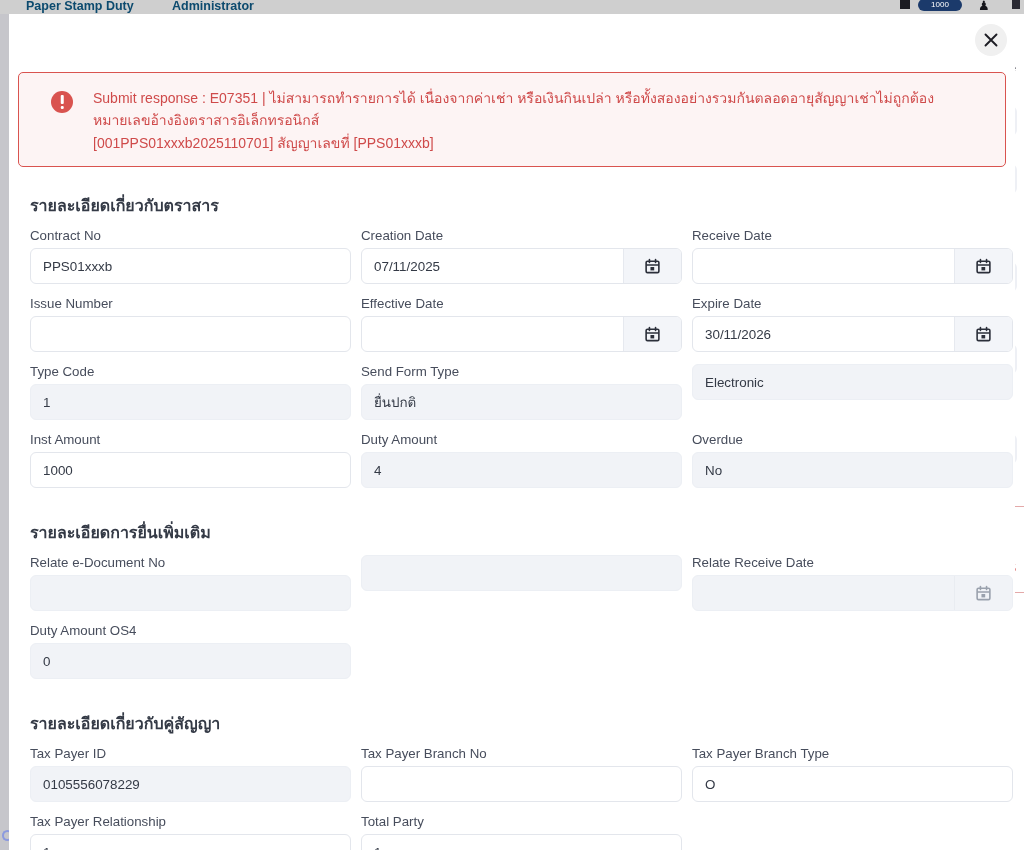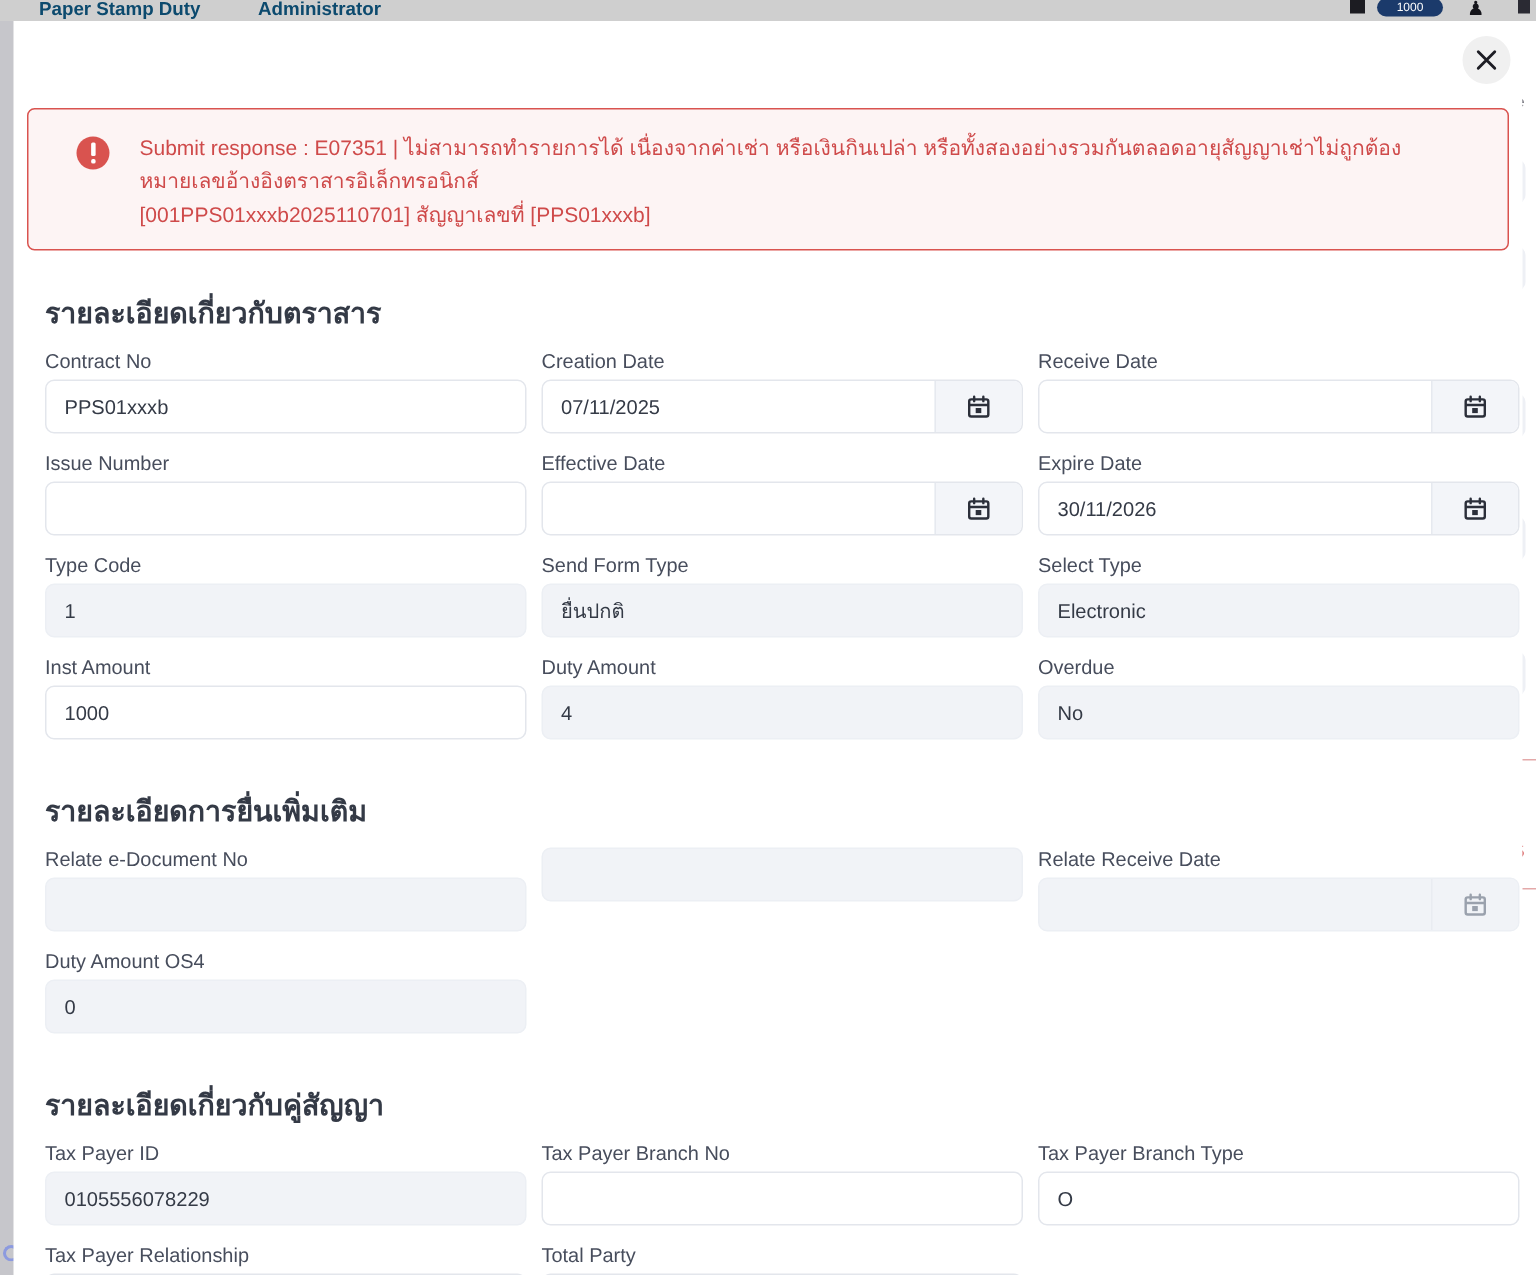--- a/index.html
+++ b/index.html
@@ -115,21 +115,21 @@
     transform: translateX(-50%);
     width: 2.5px; height: 2.5px; background: #fff; border-radius: 50%;
   }
   .alert-text {
     color: #cf4a4a; font-size: 14px; line-height: 1.6;
     font-weight: 400; padding-top: 2px;
   }
 
   
   .section-title {
-    font-size: 19px; font-weight: 700; color: #343a46;
+    font-size: 16px; font-weight: 700; color: #343a46;
     margin: 26px 0 4px 9px;
   }
   .grid {
     display: grid;
     grid-template-columns: 331px 331px 331px;
     column-gap: 0px;
     row-gap: 0px;
     padding: 0 9px;
   }
   .field { padding: 6px 10px 6px 0; }
@@ -289,21 +289,20 @@
             <span class="val">1</span>
           </div>
         </div>
         <div class="field">
           <label class="lbl">Send Form Type</label>
           <div class="ctrl disabled">
             <span class="val">ยื่นปกติ</span>
           </div>
         </div>
         <div class="field">
-          <label class="lbl">Select Type</label>
           <div class="ctrl disabled">
             <span class="val">Electronic</span>
           </div>
         </div>
         <div class="field">
           <label class="lbl">Inst Amount</label>
           <div class="ctrl">
             <input type="text" value="1000" style="">
           </div>
         </div>

